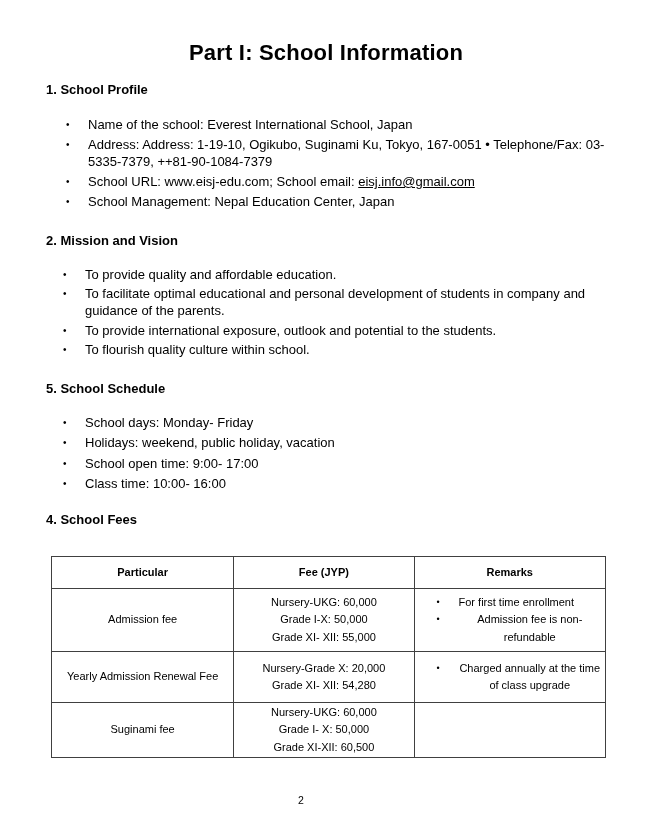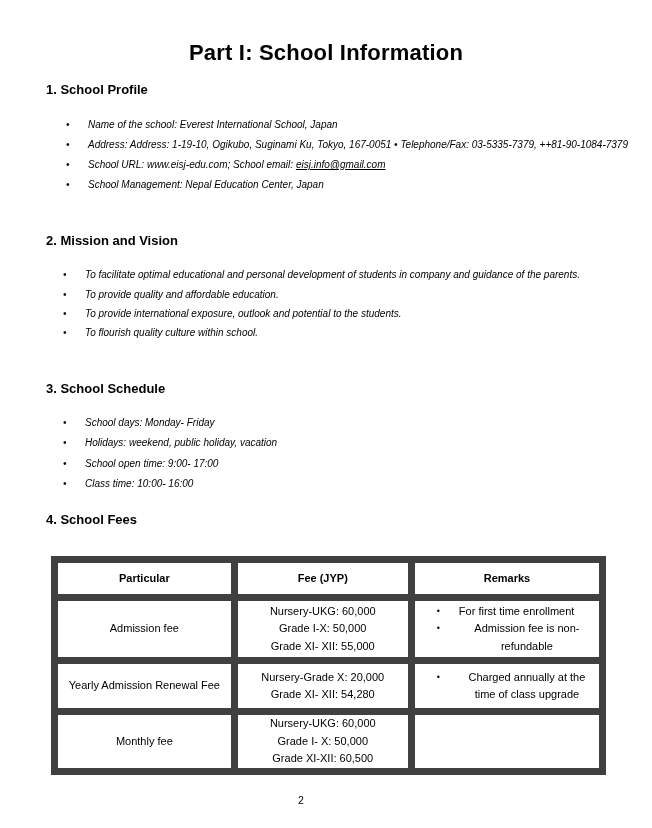--- a/index.html
+++ b/index.html
@@ -7,33 +7,33 @@
       width: 652px; height: 828px; position: relative; overflow: hidden;
       font-family: "Liberation Sans", sans-serif; color: #000;
     }
     .page-title {
       position: absolute; left: 0; width: 652px; top: 40px; text-align: center;
       font-size: 22px; font-weight: bold; letter-spacing: 0.2px;
     }
     .section-heading {
       position: absolute; left: 46px; font-size: 13px; font-weight: bold;
     }
-    ul.bullets { position: absolute; margin: 0; padding: 0; list-style: none; font-size: 10px; font-style: italic; }
+    ul.bullets { position: absolute; margin: 0; padding: 0; list-style: none; font-size: 13px; }
     ul.bullets li { position: relative; line-height: 17px; }
     ul.bullets li::before {
       content: "\2022"; position: absolute; left: -22px; top: 0; font-size: 10px;
     }
     .email-link { text-decoration: underline; color: #000; }
 
     table.fees {
       position: absolute; left: 51px; top: 556px; width: 555px;
       border-collapse: collapse; font-size: 11px;
     }
     table.fees td, table.fees th {
-      border: 7px solid #404040; text-align: center; vertical-align: middle; padding: 0 4px;
+      border: 1px solid #404040; text-align: center; vertical-align: middle; padding: 0 4px;
       line-height: 17.5px;
     }
     table.fees th { font-weight: bold; height: 31px; }
     .col1 { width: 174px; } .col2 { width: 172px; } .col3 { width: 183px; }
     .remarks-list { list-style: none; margin: 0; padding: 0 0 0 40px; text-align: justify; }
     .remarks-list li { position: relative; }
     .remarks-list li::before { content: "\2022"; position: absolute; left: -22px; font-size: 9px; }
     .rem-center { text-align: center; text-align-last: center; }
     .page-number { position: absolute; top: 794px; left: 0; width: 602px; text-align: center; font-size: 10.5px; }
   </style>
@@ -45,27 +45,27 @@
 <div class="section-heading" style="top:82px;">1. School Profile</div>
 <ul class="bullets" style="left:88px; top:116px; width:540px;">
   <li style="margin-bottom:3px;">Name of the school: Everest International School, Japan</li>
   <li style="margin-bottom:3px;">Address: Address: 1-19-10, Ogikubo, Suginami Ku, Tokyo, 167-0051 • Telephone/Fax: 03-5335-7379, ++81-90-1084-7379</li>
   <li style="margin-bottom:3px;"><span>School URL: www.eisj-edu.com; School email: </span><a class="email-link">eisj.info@gmail.com</a></li>
   <li>School Management: Nepal Education Center, Japan</li>
 </ul>
 
 <div class="section-heading" style="top:233px;">2. Mission and Vision</div>
 <ul class="bullets" style="left:85px; top:266px; width:540px;">
+  <li style="margin-bottom:2px;">To provide quality and affordable education.</li>
   <li style="margin-bottom:3px;">To facilitate optimal educational and personal development of students in company and guidance of the parents.</li>
-  <li style="margin-bottom:2px;">To provide quality and affordable education.</li>
   <li style="margin-bottom:2px;">To provide international exposure, outlook and potential to the students.</li>
   <li>To flourish quality culture within school.</li>
 </ul>
 
-<div class="section-heading" style="top:381px;">3. School Schedule</div>
+<div class="section-heading" style="top:381px;">5. School Schedule</div>
 <ul class="bullets" style="left:85px; top:414px; width:540px;">
   <li style="margin-bottom:3px;">School days: Monday- Friday</li>
   <li style="margin-bottom:4px;">Holidays: weekend, public holiday, vacation</li>
   <li style="margin-bottom:3px;">School open time: 9:00- 17:00</li>
   <li>Class time: 10:00- 16:00</li>
 </ul>
 
 <div class="section-heading" style="top:512px;">4. School Fees</div>
 <table class="fees">
   <tbody>
@@ -94,21 +94,21 @@
       <div>Nursery-Grade X: 20,000</div>
       <div>Grade XI- XII: 54,280</div>
     </td>
     <td>
       <ul class="remarks-list">
         <li class="rem-center">Charged annually at the time of class upgrade</li>
       </ul>
     </td>
   </tr>
   <tr style="height:55px;">
-    <td>Monthly fee</td>
+    <td>Suginami fee</td>
     <td>
       <div>Nursery-UKG: 60,000</div>
       <div>Grade I- X: 50,000</div>
       <div>Grade XI-XII: 60,500</div>
     </td>
     <td></td>
   </tr>
 </tbody>
   </table>
 

